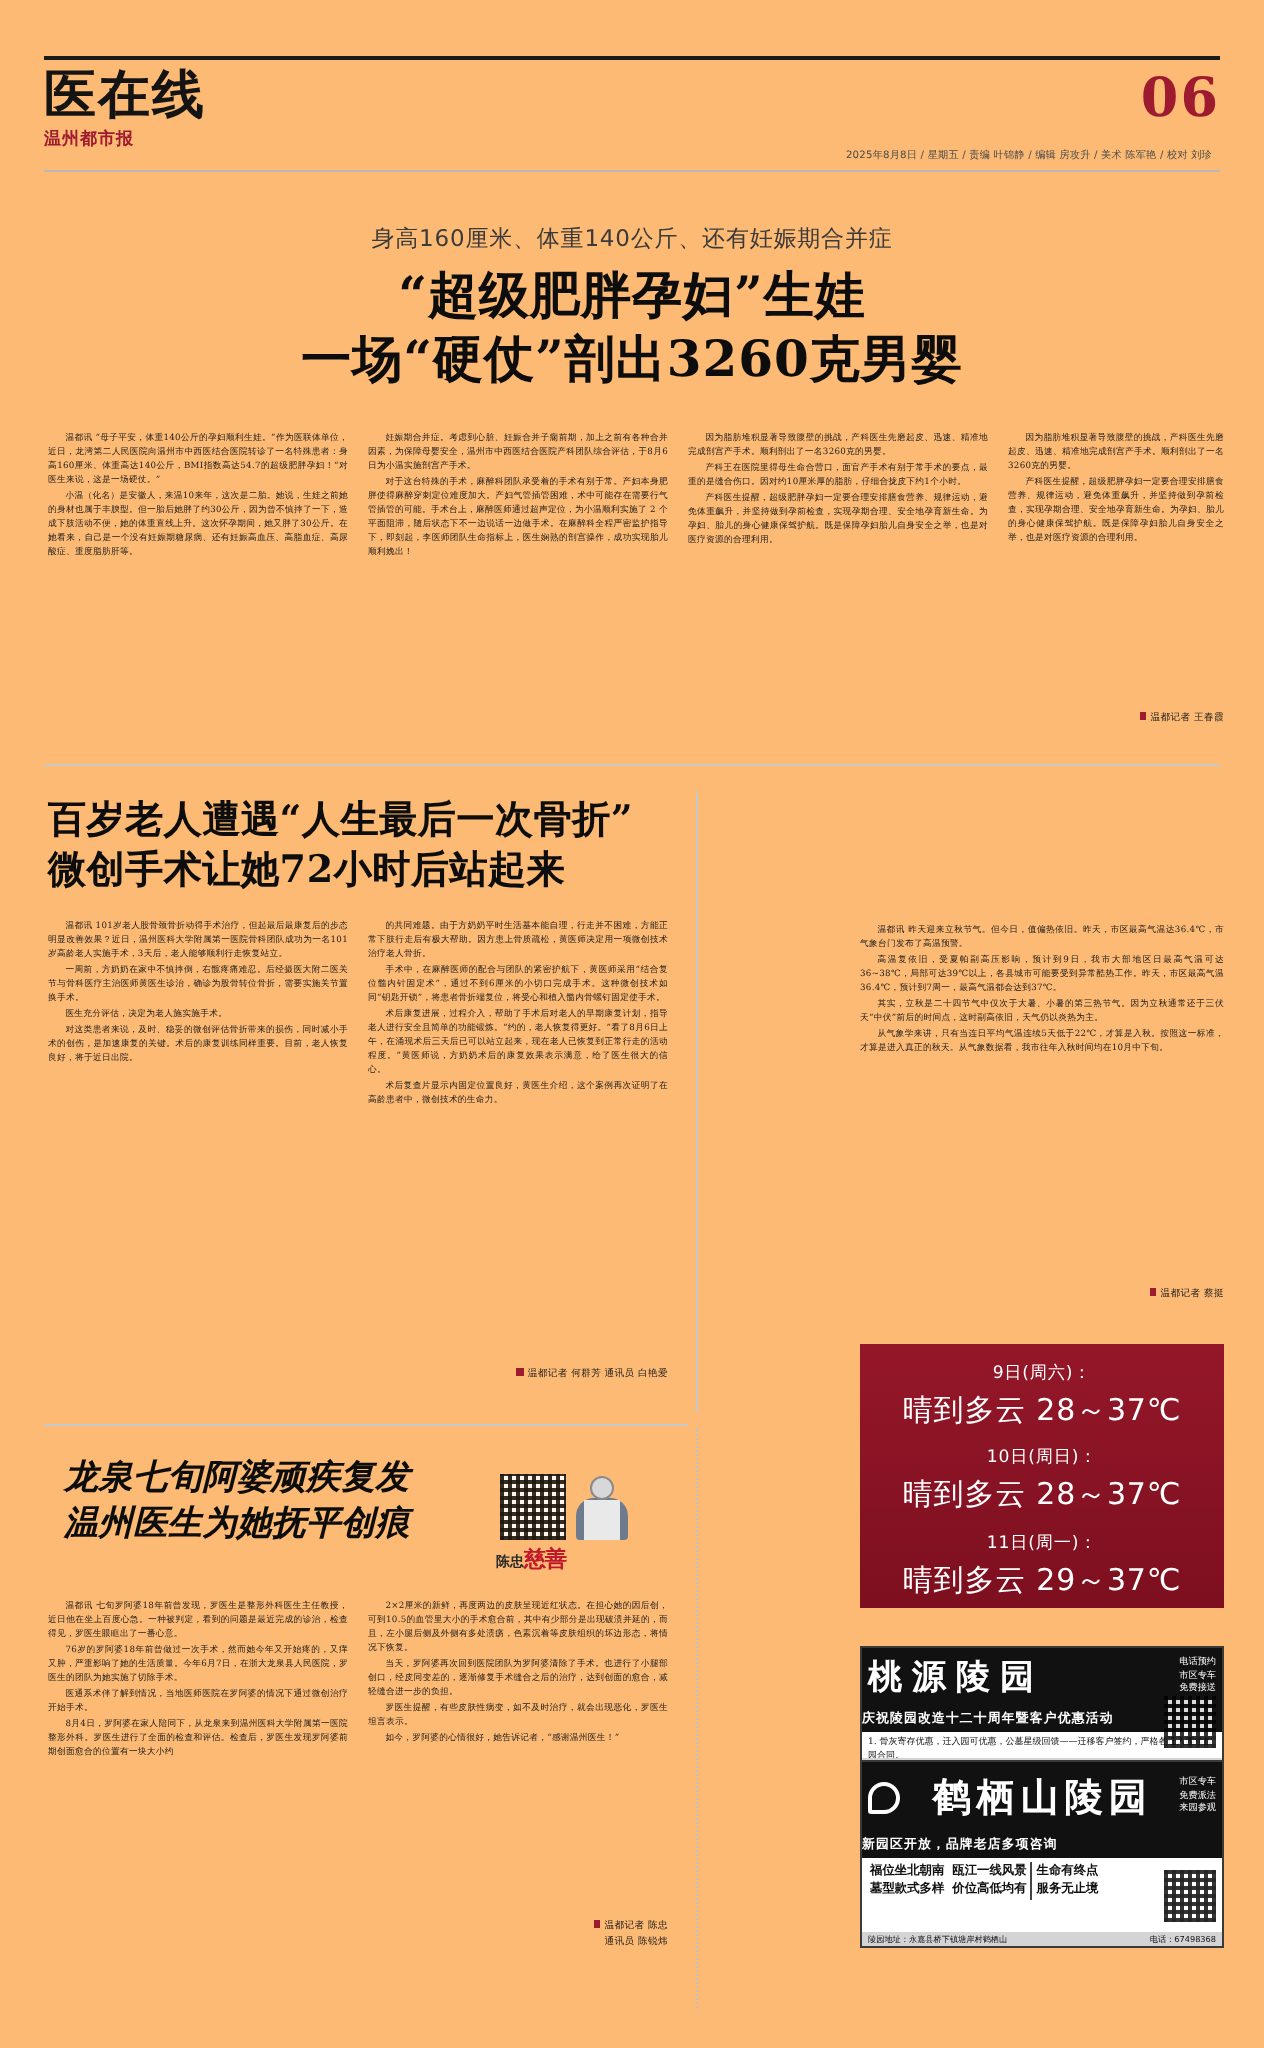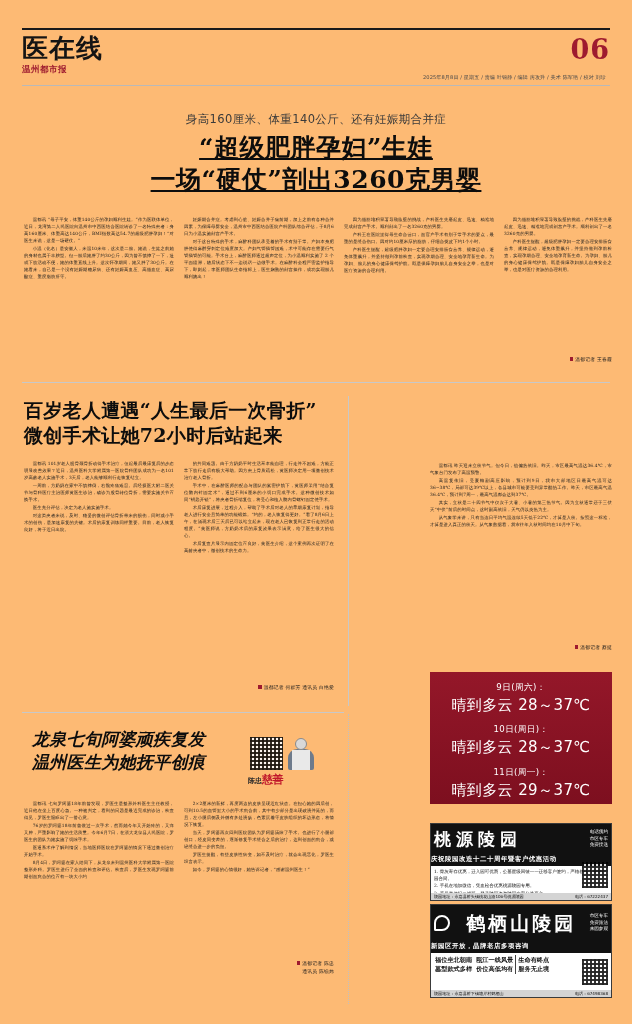--- a/index.html
+++ b/index.html
@@ -81,21 +81,20 @@
     letter-spacing: 0.4px;
     margin-bottom: 5px;
   }
   .lead .h1 {
     font-family: "DejaVu Serif", serif;
     font-size: 25px;
     font-weight: 700;
     color: #0d0d0d;
     line-height: 1.28;
     letter-spacing: 0.5px;
-    text-decoration: underline;
   }
 
   
   .hr-thin {
     position: absolute;
     border-top: 1px solid #c8c8c8;
   }
   .vr-thin {
     position: absolute;
     border-left: 1px solid #c8c8c8;
@@ -241,22 +240,22 @@
 
   
   .ad {
     position: absolute;
     left: 430px;
     width: 182px;
     background: #ffffff;
     border: 1px solid #3a3a3a;
     overflow: hidden;
   }
-  .ad-a { top: 823px; height: 78px; }
-  .ad-b { top: 904px; height: 94px; }
+  .ad-a { top: 823px; height: 64px; }
+  .ad-b { top: 880px; height: 94px; }
   .ad-band {
     background: #111;
     color: #fff;
     height: 30px;
     display: flex;
     align-items: center;
     justify-content: space-between;
     padding: 0 3px;
   }
   .ad-name {

